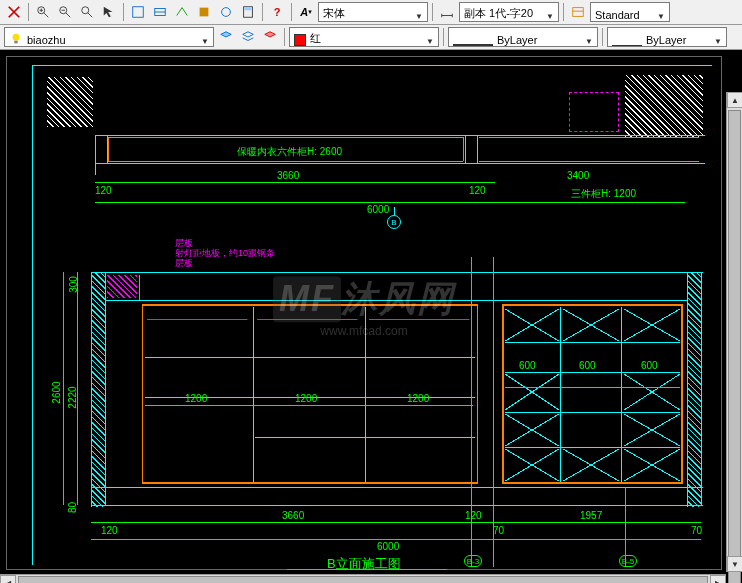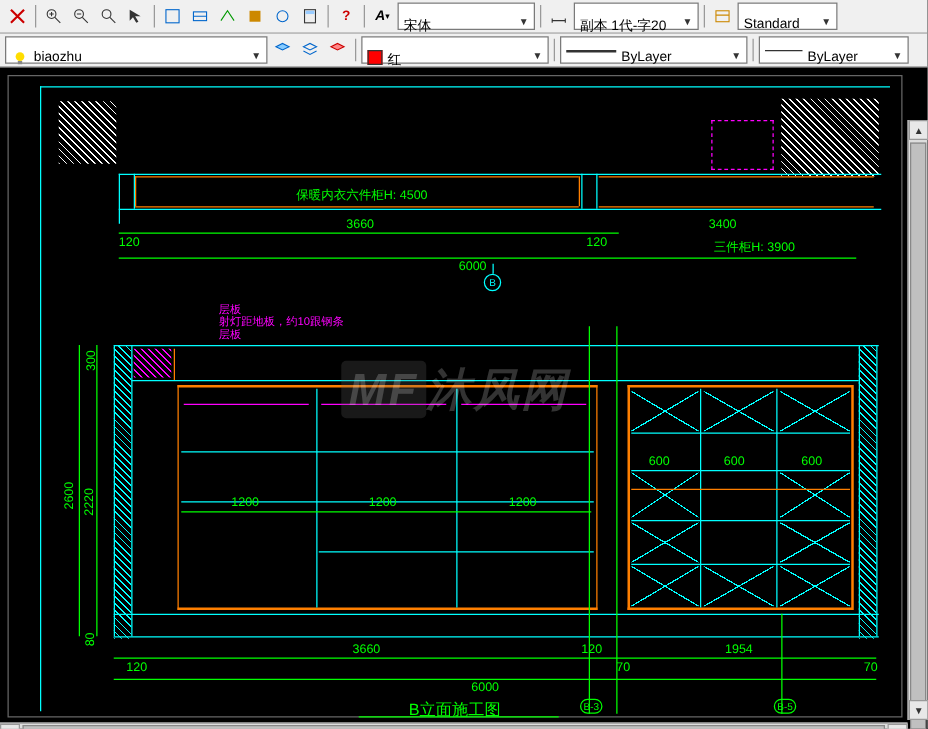--- a/index.html
+++ b/index.html
@@ -1,21 +1,21 @@
 <!DOCTYPE html>
 <html><head>
 <meta charset="utf-8">
 <style>
 * { margin: 0; padding: 0; box-sizing: border-box; }
 body { width: 742px; height: 583px; background: #e8e8e8; font-family: "Microsoft YaHei", sans-serif; font-size: 11px; overflow: hidden; }
 
 .toolbar { background: #f0f0f0; border-bottom: 1px solid #999; display: flex; align-items: center; padding: 2px 4px; gap: 2px; }
 .toolbar-btn { width: 20px; height: 20px; display: flex; align-items: center; justify-content: center; border: 1px solid transparent; cursor: pointer; }
 .toolbar-sep { width: 1px; height: 18px; background: #999; margin: 0 2px; }
-.toolbar-dropdown { background: white; border: 1px solid #7a7a7a; height: 20px; display: flex; align-items: flex-start; padding: 10px 4px; gap: 4px; cursor: pointer; }
+.toolbar-dropdown { background: white; border: 1px solid #7a7a7a; height: 20px; display: flex; align-items: flex-end; padding: 0 4px; gap: 4px; cursor: pointer; }
 .toolbar-dropdown .dd-text { font-size: 11px; }
 .toolbar-dropdown .dd-arrow { font-size: 8px; color: #333; }
 .color-swatch { width: 12px; height: 12px; background: #f00; border: 1px solid #333; }
 
 .canvas-wrap { position: relative; width: 742px; height: 540px; background: #000; }
 .canvas { position: absolute; left: 6px; top: 6px; right: 20px; bottom: 20px; border: 1px solid #666; }
 
 
 .ln { position: absolute; background: #0ff; }
 .lng { position: absolute; background: #0f0; }
@@ -212,22 +212,22 @@
   <div class="ln" style="left:100px;top:78px;width:1px;height:28px"></div>
   <div class="lno" style="left:101px;top:80px;width:1px;height:24px"></div>
   <div class="lno" style="left:101px;top:80px;width:355px;height:1px"></div>
   <div class="lno" style="left:101px;top:104px;width:355px;height:1px"></div>
   <div class="lno" style="left:456px;top:80px;width:1px;height:24px"></div>
   <div class="ln" style="left:458px;top:78px;width:1px;height:28px"></div>
   <div class="ln" style="left:470px;top:78px;width:1px;height:28px"></div>
   <div class="lno" style="left:472px;top:80px;width:220px;height:1px"></div>
   <div class="lno" style="left:472px;top:104px;width:220px;height:1px"></div>
 
-  <div class="txt tg" style="left:230px;top:88px">保暖内衣六件柜H: 4500</div>
-  <div class="txt tg" style="left:564px;top:130px">三件柜H: 3900</div>
+  <div class="txt tg" style="left:230px;top:88px">保暖内衣六件柜H: 2600</div>
+  <div class="txt tg" style="left:564px;top:130px">三件柜H: 1200</div>
 
   <div class="lng" style="left:88px;top:125px;width:400px;height:1px"></div>
   <div class="txt tg" style="left:88px;top:128px">120</div>
   <div class="txt tg" style="left:270px;top:113px">3660</div>
   <div class="txt tg" style="left:462px;top:128px">120</div>
   <div class="txt tg" style="left:560px;top:113px">3400</div>
   <div class="lng" style="left:88px;top:145px;width:590px;height:1px"></div>
   <div class="txt tg" style="left:360px;top:147px">6000</div>
 
   <div class="marker marker-b" style="left:380px;top:158px">
@@ -308,40 +308,41 @@
 
   <div class="txt tg" style="left:512px;top:303px">600</div>
   <div class="txt tg" style="left:572px;top:303px">600</div>
   <div class="txt tg" style="left:634px;top:303px">600</div>
 
   <div class="lng" style="left:84px;top:465px;width:610px;height:1px"></div>
   <div class="txt tg" style="left:94px;top:468px">120</div>
   <div class="txt tg" style="left:275px;top:453px">3660</div>
   <div class="txt tg" style="left:458px;top:453px">120</div>
   <div class="txt tg" style="left:486px;top:468px">70</div>
-  <div class="txt tg" style="left:573px;top:453px">1954</div>
+  <div class="txt tg" style="left:573px;top:453px">1957</div>
   <div class="txt tg" style="left:684px;top:468px">70</div>
   <div class="lng" style="left:84px;top:482px;width:610px;height:1px"></div>
   <div class="txt tg" style="left:370px;top:484px">6000</div>
 
   <div class="lng" style="left:464px;top:200px;width:1px;height:310px"></div>
   <div class="lng" style="left:486px;top:200px;width:1px;height:310px"></div>
   <div class="marker" style="left:457px;top:498px;width:18px;height:12px;border-radius:7px">
         <span>B-3</span>
       </div>
   <div class="lng" style="left:618px;top:430px;width:1px;height:80px"></div>
   <div class="marker" style="left:612px;top:498px;width:18px;height:12px;border-radius:7px">
         <span>B-5</span>
       </div>
 
   <div class="lng" style="left:280px;top:512px;width:160px;height:1px"></div>
   <div class="txt tg" style="left:320px;top:498px;font-size:13px">B立面施工图</div>
 
   <div class="watermark">
     <div class="wm1"><span class="wm-badge">MF</span><span>沐风网</span></div>
+    <div class="wm2">www.mfcad.com</div>
   </div>
 
 </div>
 
 <div class="scrollbar-v">
   <div class="sb-btn">▲</div>
   <div class="sb-thumb" style="top:18px;left:1px;width:13px;height:480px"></div>
   <div class="sb-btn" style="position:absolute;bottom:0">▼</div>
 </div>
 <div class="scrollbar-h">

